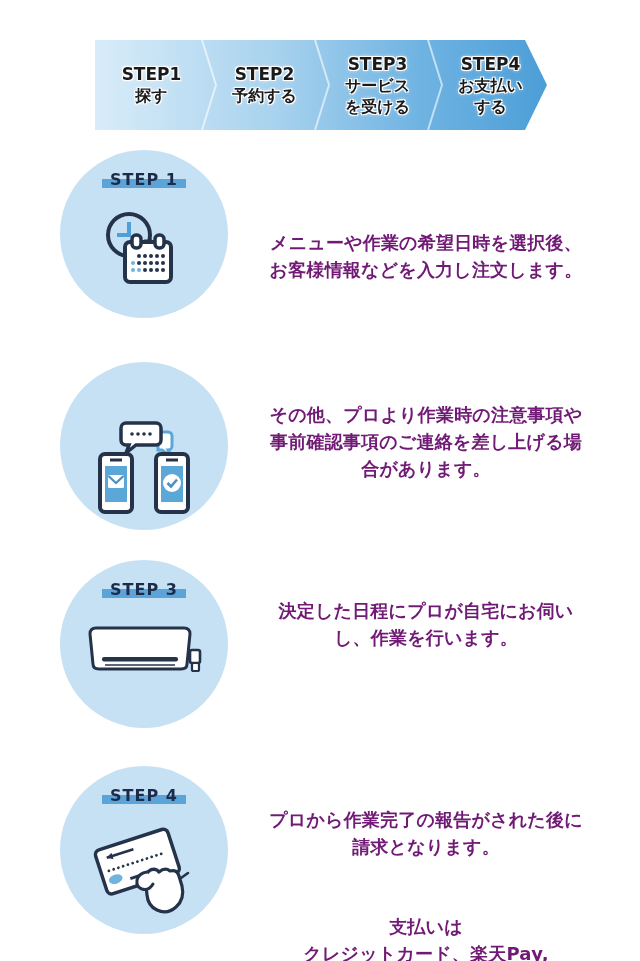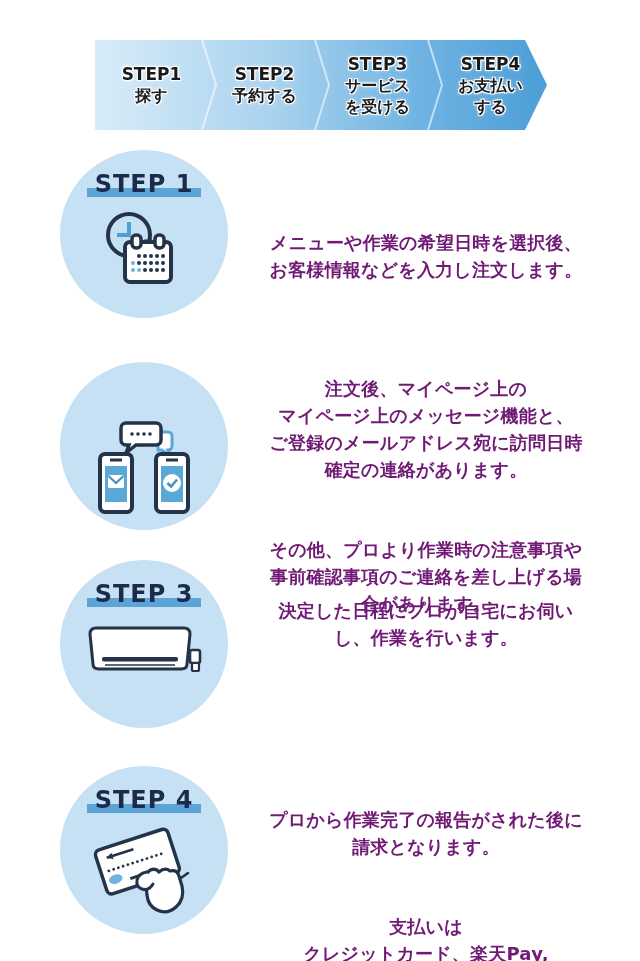--- a/index.html
+++ b/index.html
@@ -30,21 +30,21 @@
   
   .circle{
     position:absolute;left:60px;width:168px;height:168px;border-radius:50%;
     background:#c7e1f4;
   }
   .step-heading{
     position:absolute;top:20px;left:0;width:100%;text-align:center;
   }
   .step-heading span{
     position:relative;display:inline-block;z-index:1;
-    font-size:24px;font-weight:bold;color:#1c2b4a;letter-spacing:1px;
+    font-size:16px;font-weight:bold;color:#1c2b4a;letter-spacing:1px;
   }
   .step-heading span::after{
     content:"";position:absolute;left:-8px;right:-8px;bottom:1px;height:9px;
     background:#5ca4d8;z-index:-1;
   }
   .icon-wrap{position:absolute;left:0;top:58px;width:100%;display:flex;justify-content:center;}
   .step-text{
     position:absolute;left:248px;width:356px;
     font-size:18px;font-weight:bold;color:#701a75;line-height:27px;
     text-align:center;white-space:pre-line;letter-spacing:0.2px;
@@ -141,24 +141,20 @@
         <polyline points="14.5,56 22,63 29.5,56" fill="none" stroke="#4a90c4" stroke-width="2.2"></polyline>
         <rect x="62" y="34" width="32" height="58" rx="5" fill="#ffffff" stroke="#243349" stroke-width="4"></rect>
         <line x1="72" y1="40" x2="84" y2="40" stroke="#243349" stroke-width="3"></line>
         <rect x="67" y="46" width="22" height="36" fill="#5aa7d8"></rect>
         <circle cx="78" cy="63" r="9" fill="#ffffff"></circle>
         <polyline points="73.5,63 77,66.5 83,59.5" fill="none" stroke="#4a90c4" stroke-width="2.6"></polyline>
       </svg>
     </div>
   </div>
   <div class="step-text" style="top:348px;">
-    <div>注文後、マイページ上の
-マイページ上のメッセージ機能と、
-ご登録のメールアドレス宛に訪問日時
-確定の連絡があります。</div>
     <div class="para2">その他、プロより作業時の注意事項や
 事前確認事項のご連絡を差し上げる場
 合があります。</div>
   </div>
 
   <div class="circle" style="top:560px;">
     <div class="step-heading">
       <span>STEP 3</span>
     </div>
     <div class="icon-wrap" style="top:64px;">

